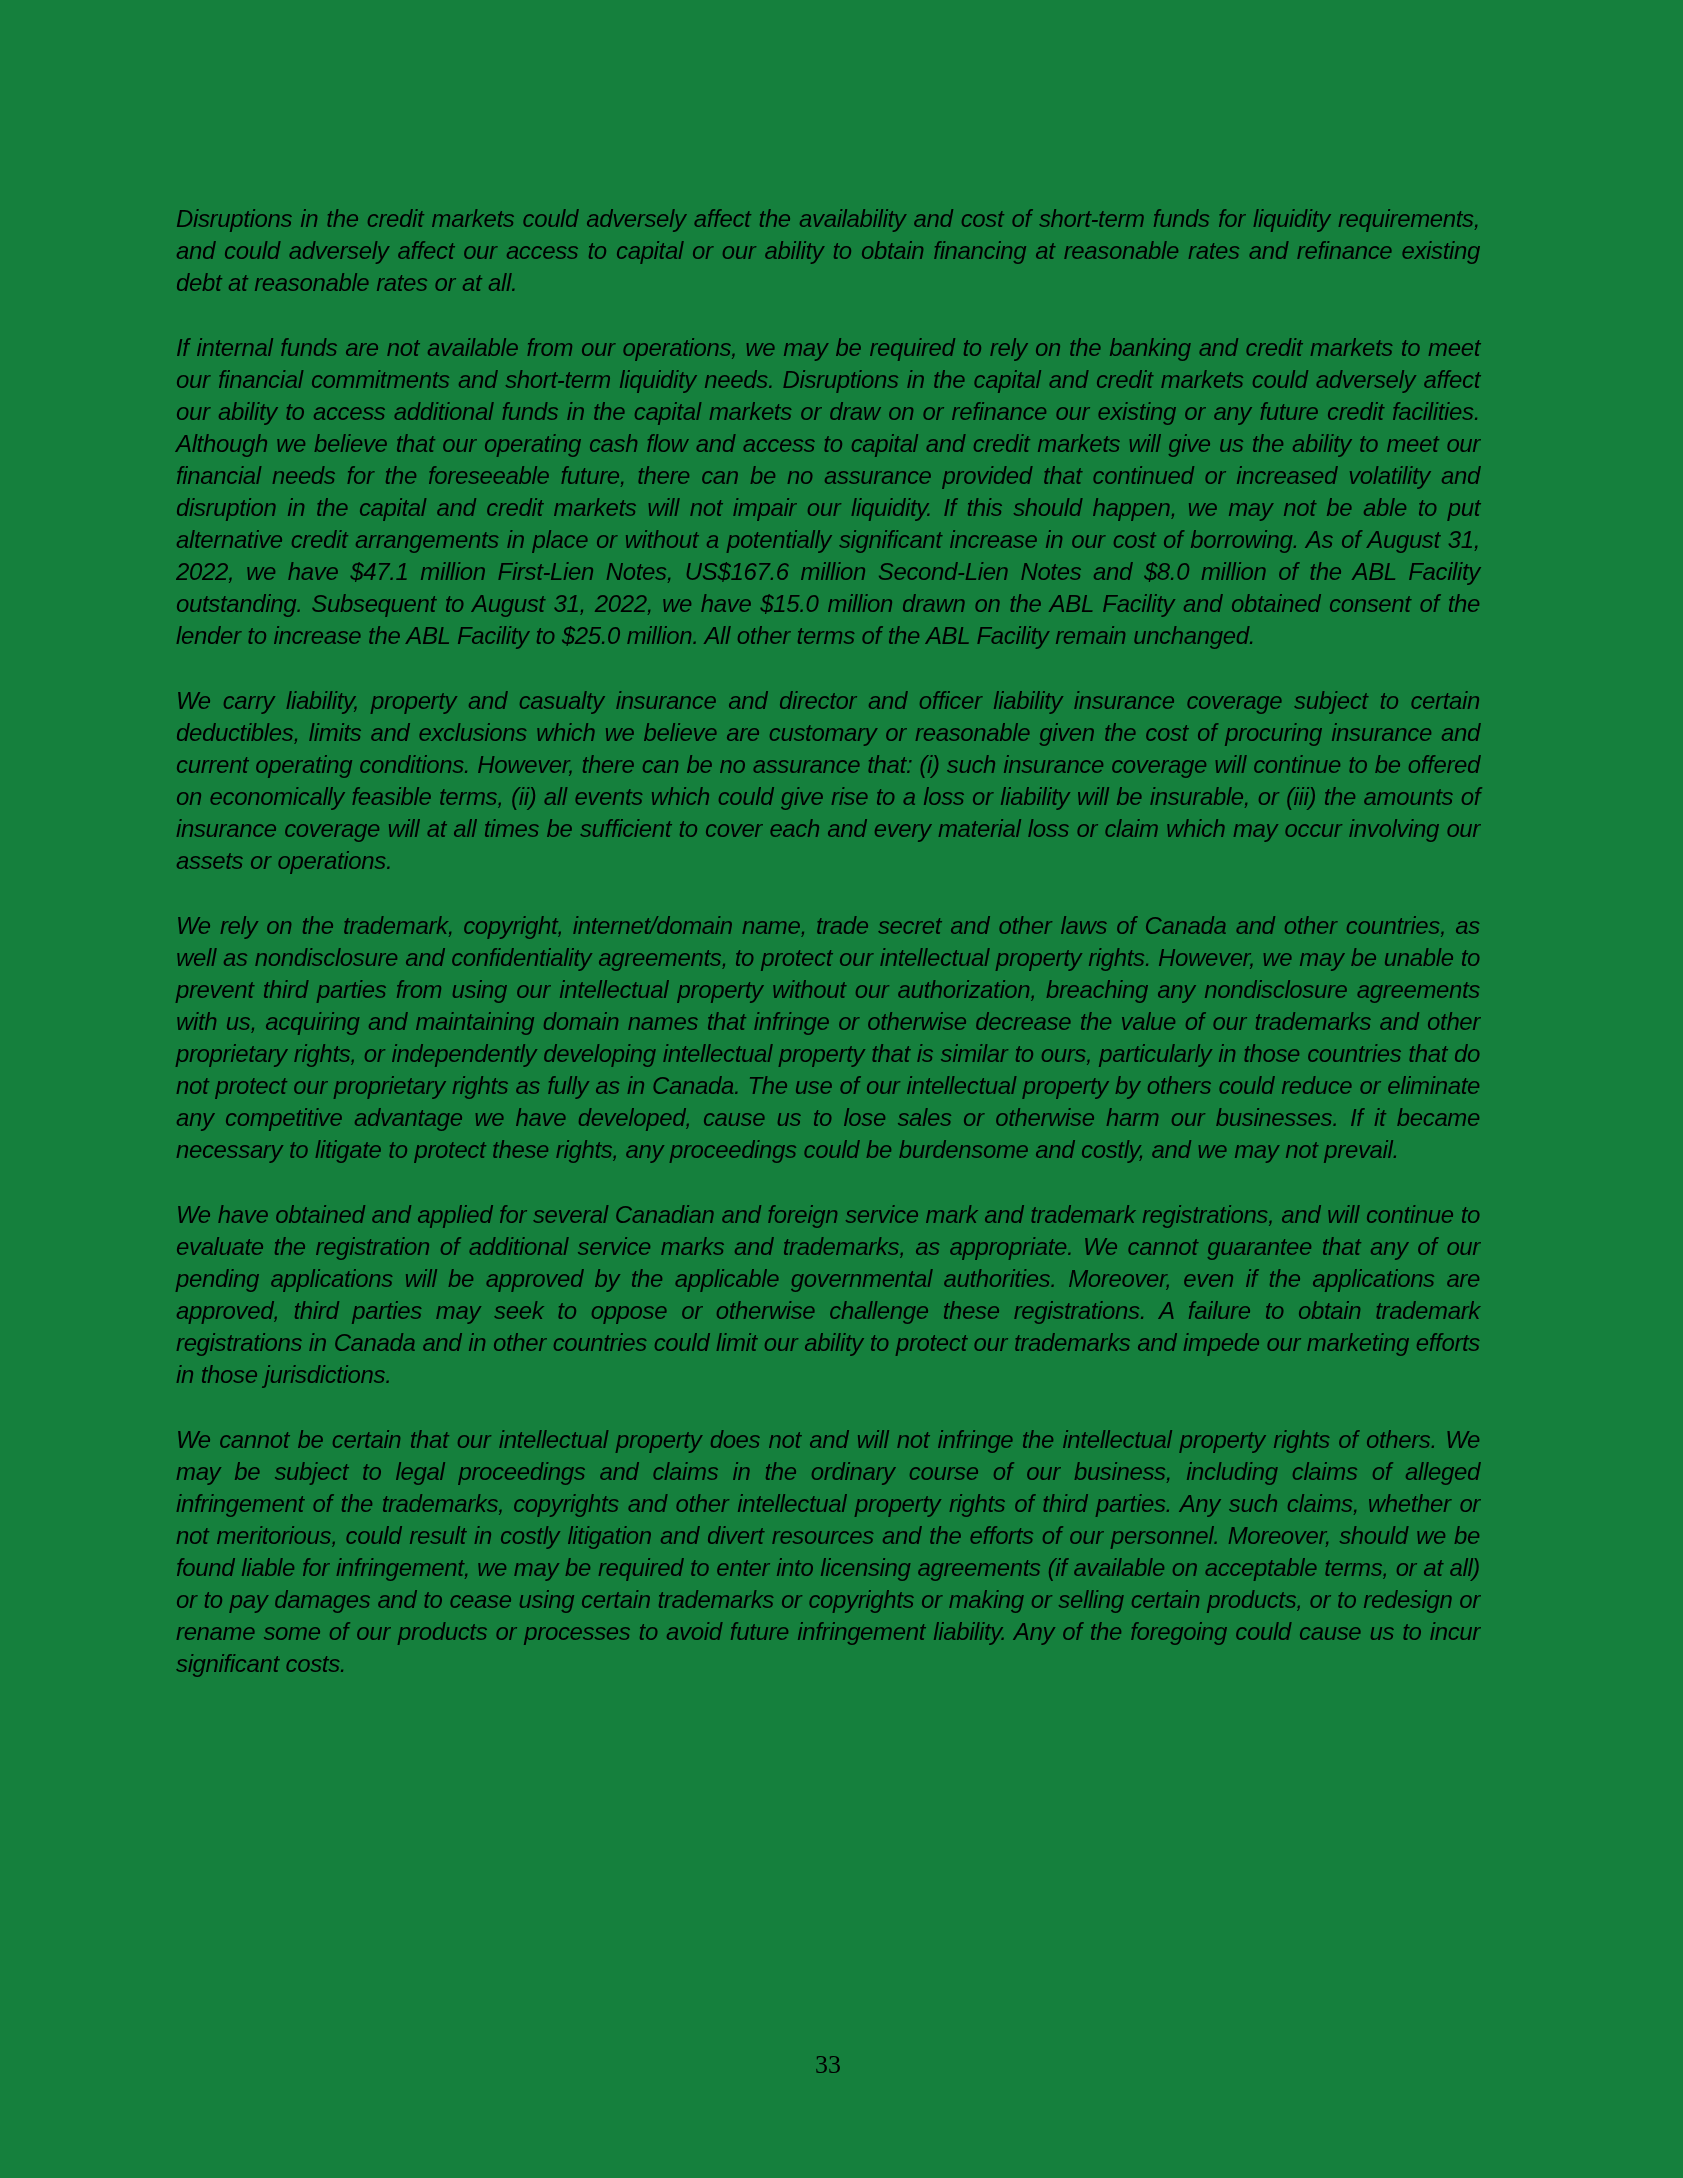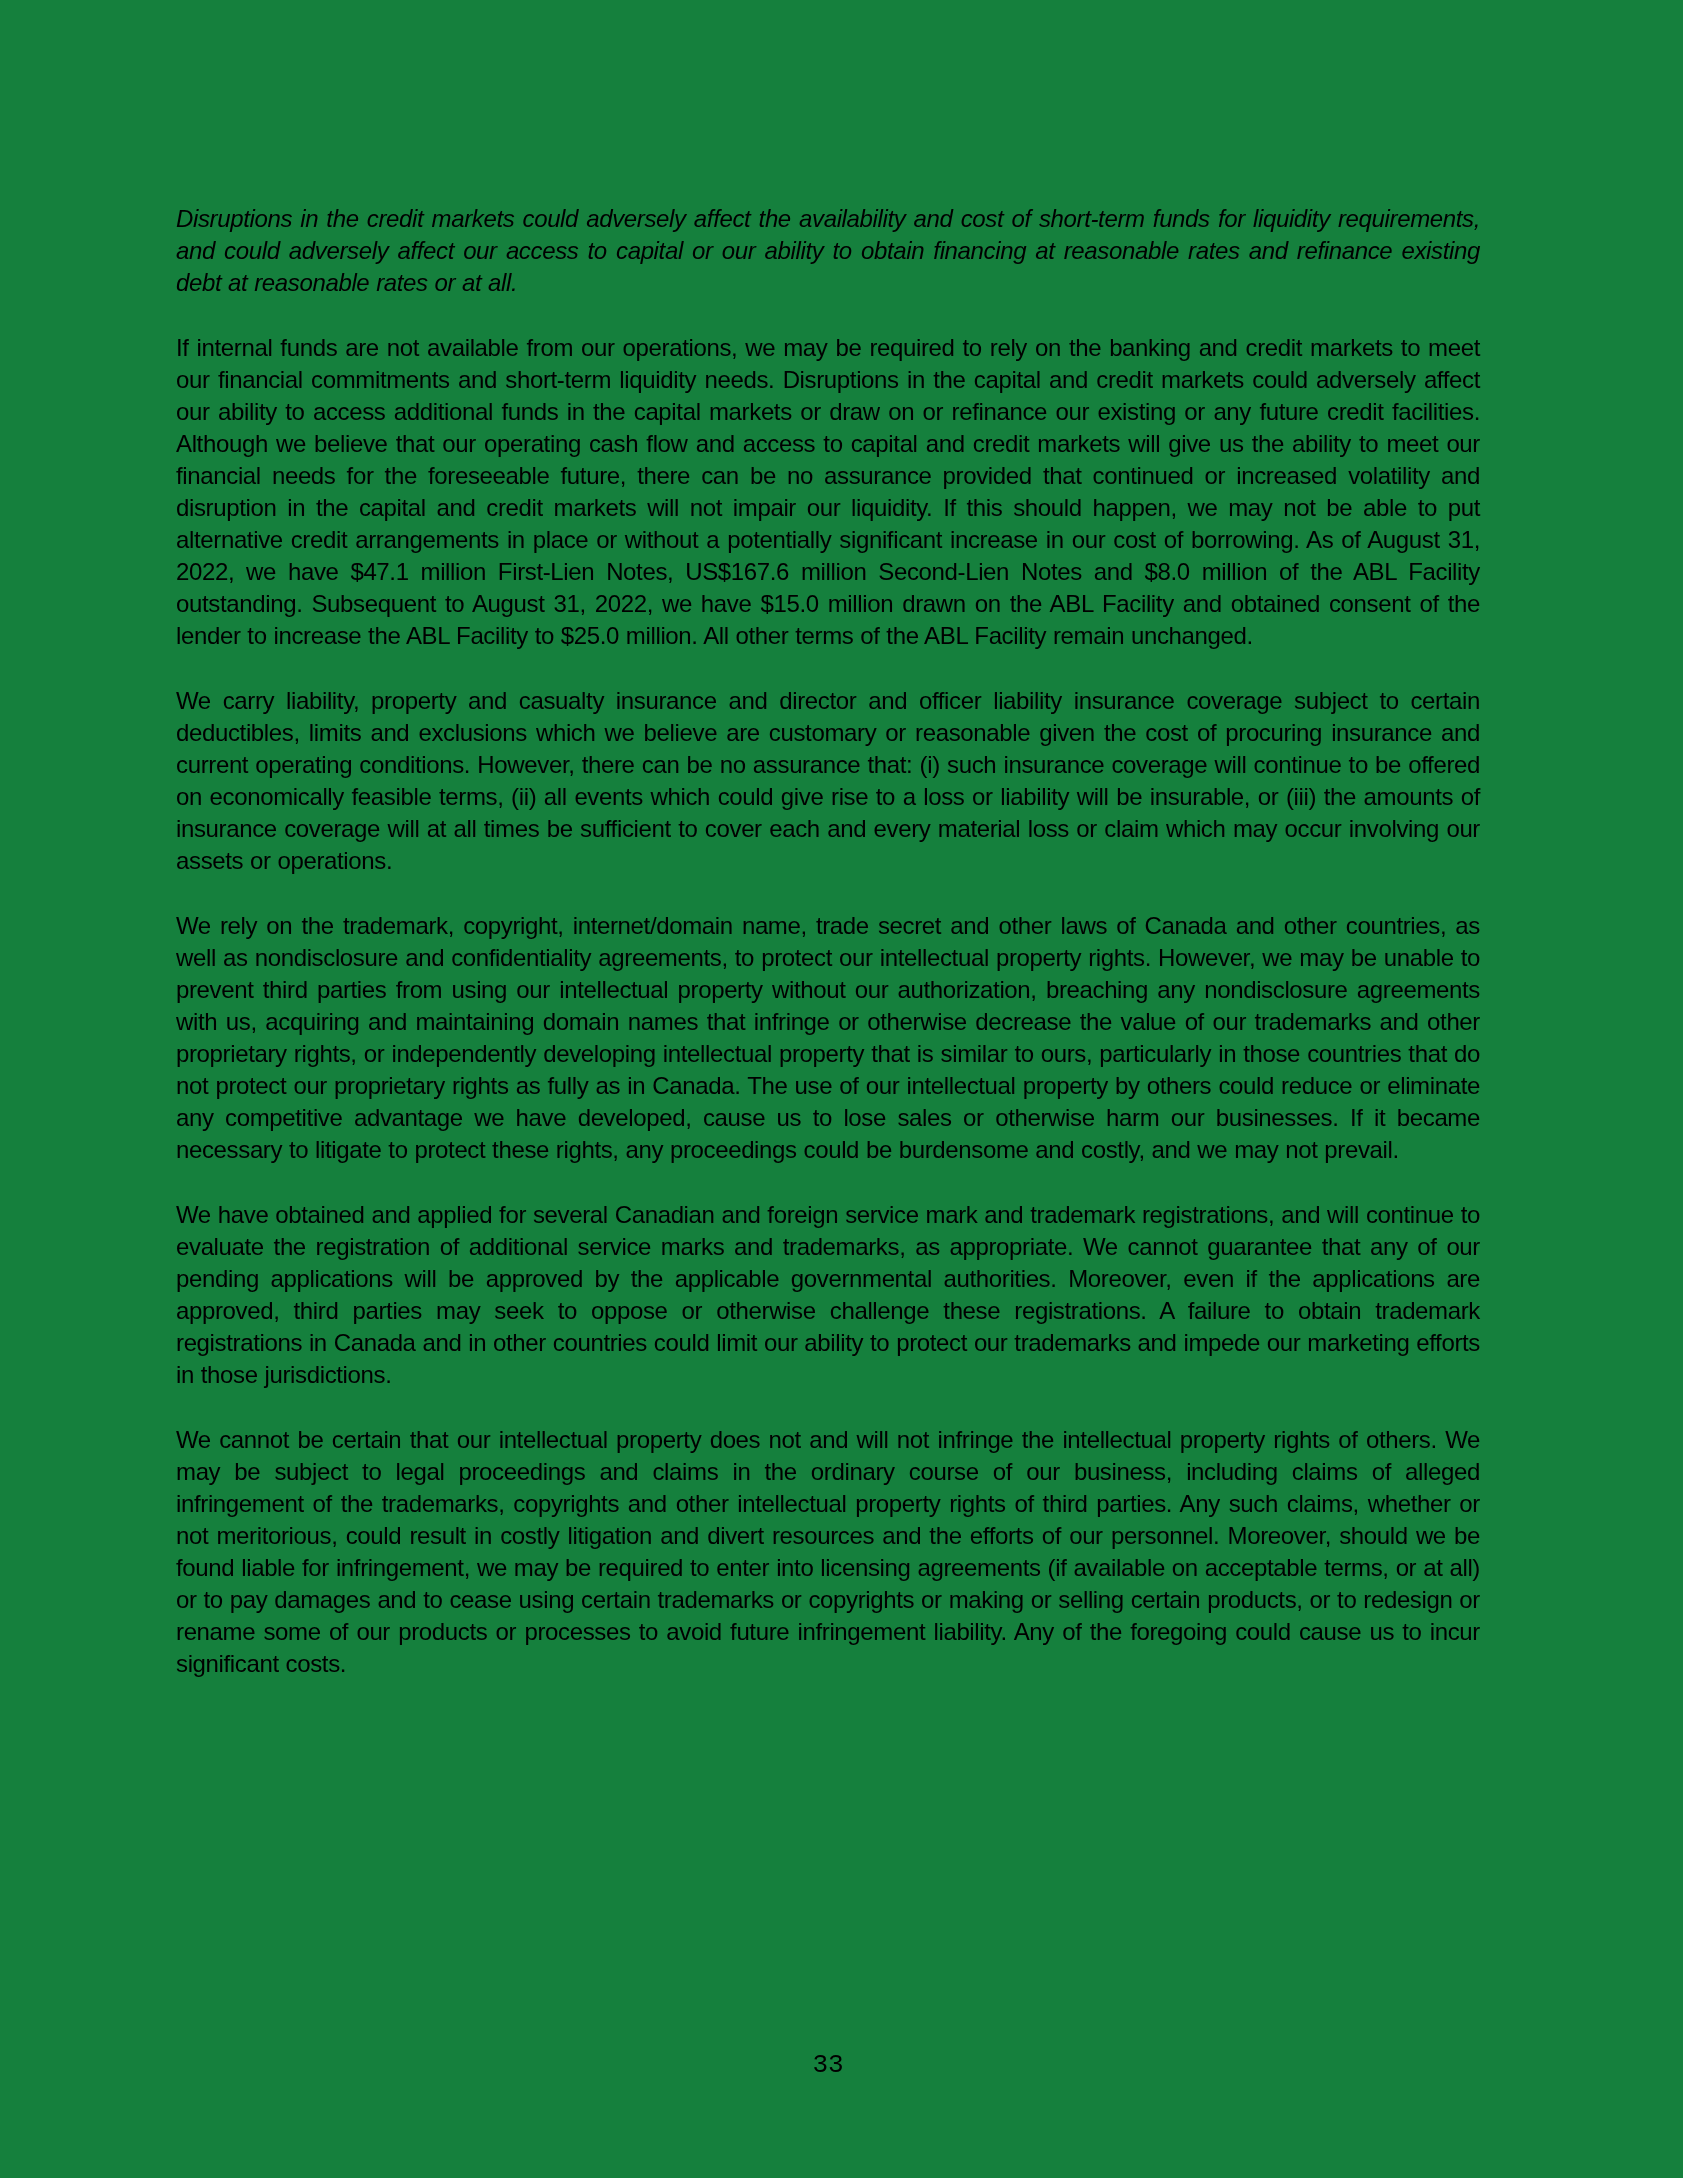--- a/index.html
+++ b/index.html
@@ -25,33 +25,34 @@
     width: 1304px;
   }
 
   .content p {
     font-size: 24px;
     line-height: 32px;
     letter-spacing: -0.015em;
     text-align: justify;
     margin-bottom: 33px;
     word-spacing: 0.5px;
+    font-style: italic;
   }
 
   .content p.heading {
     font-style: italic;
   }
 
   .page-number {
     position: absolute;
     left: 176px;
     width: 1304px;
     top: 2049px;
     text-align: center;
-    font-family: Liberation Mono, monospace;
+    font-family: Liberation Serif, serif;
     font-size: 26px;
     line-height: 32px;
     color: #000000;
   }
 </style>
 </head>
 <body>
 
 <div class="page">
   <div class="content">

